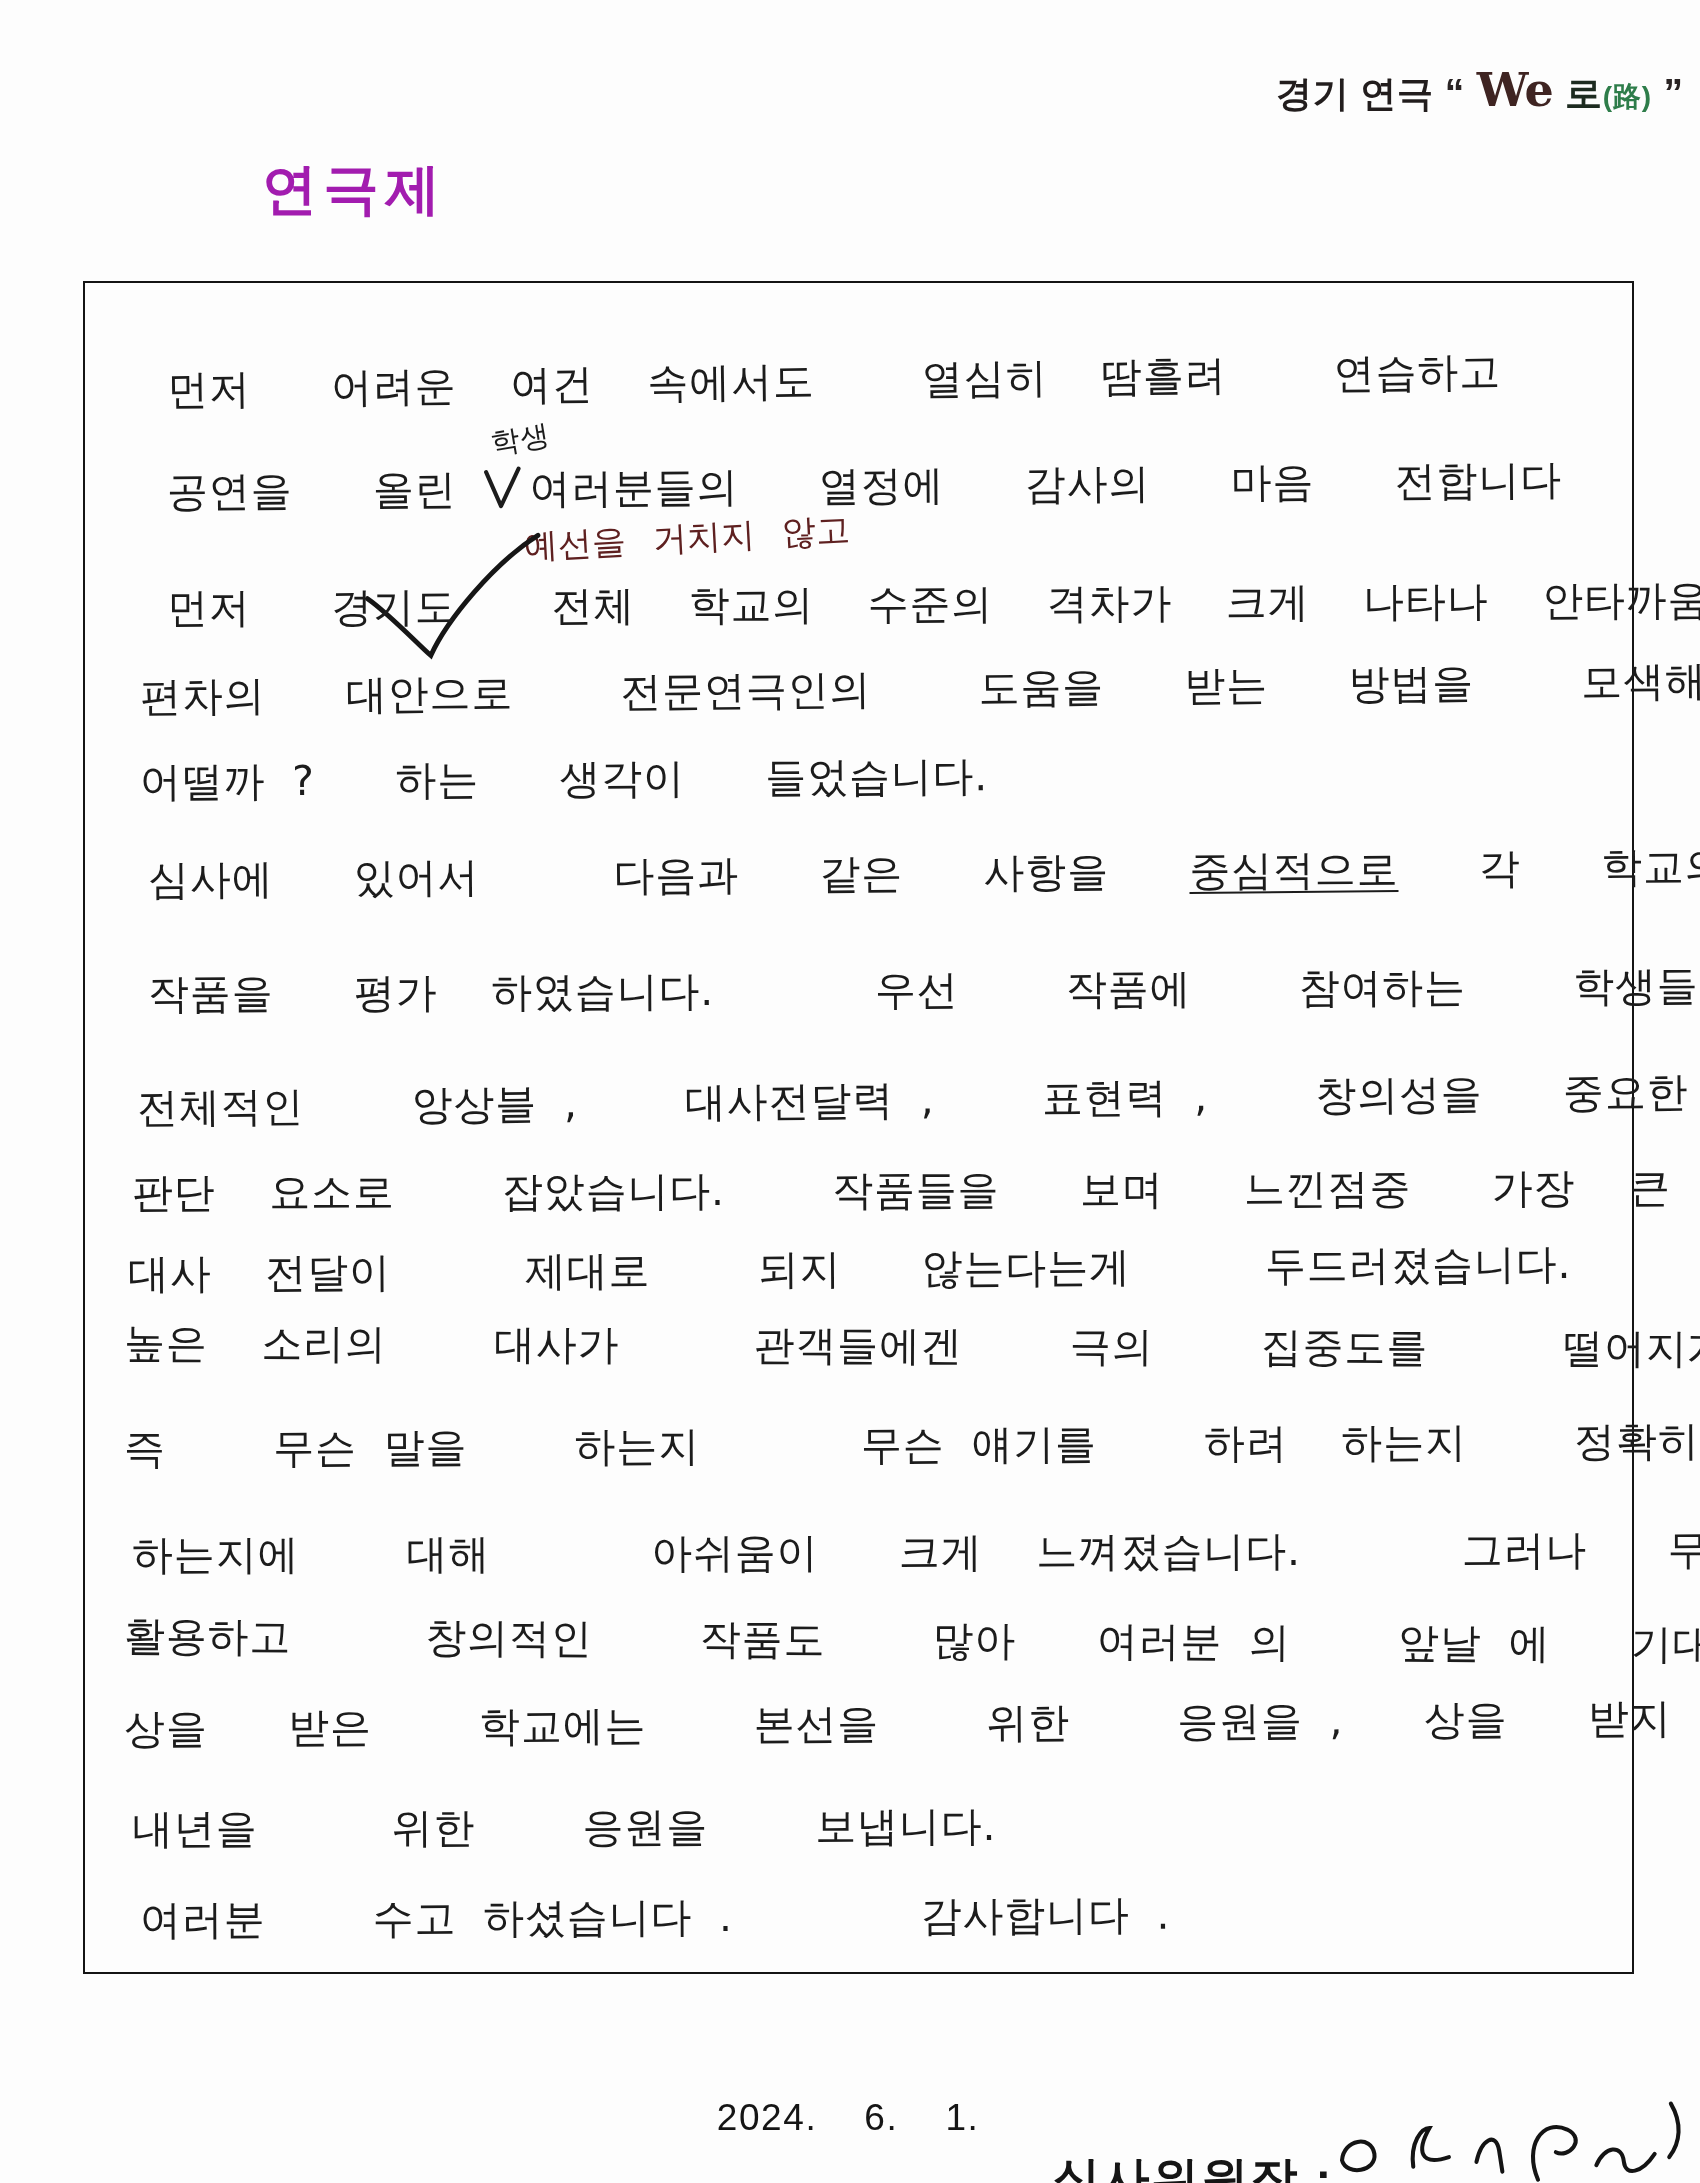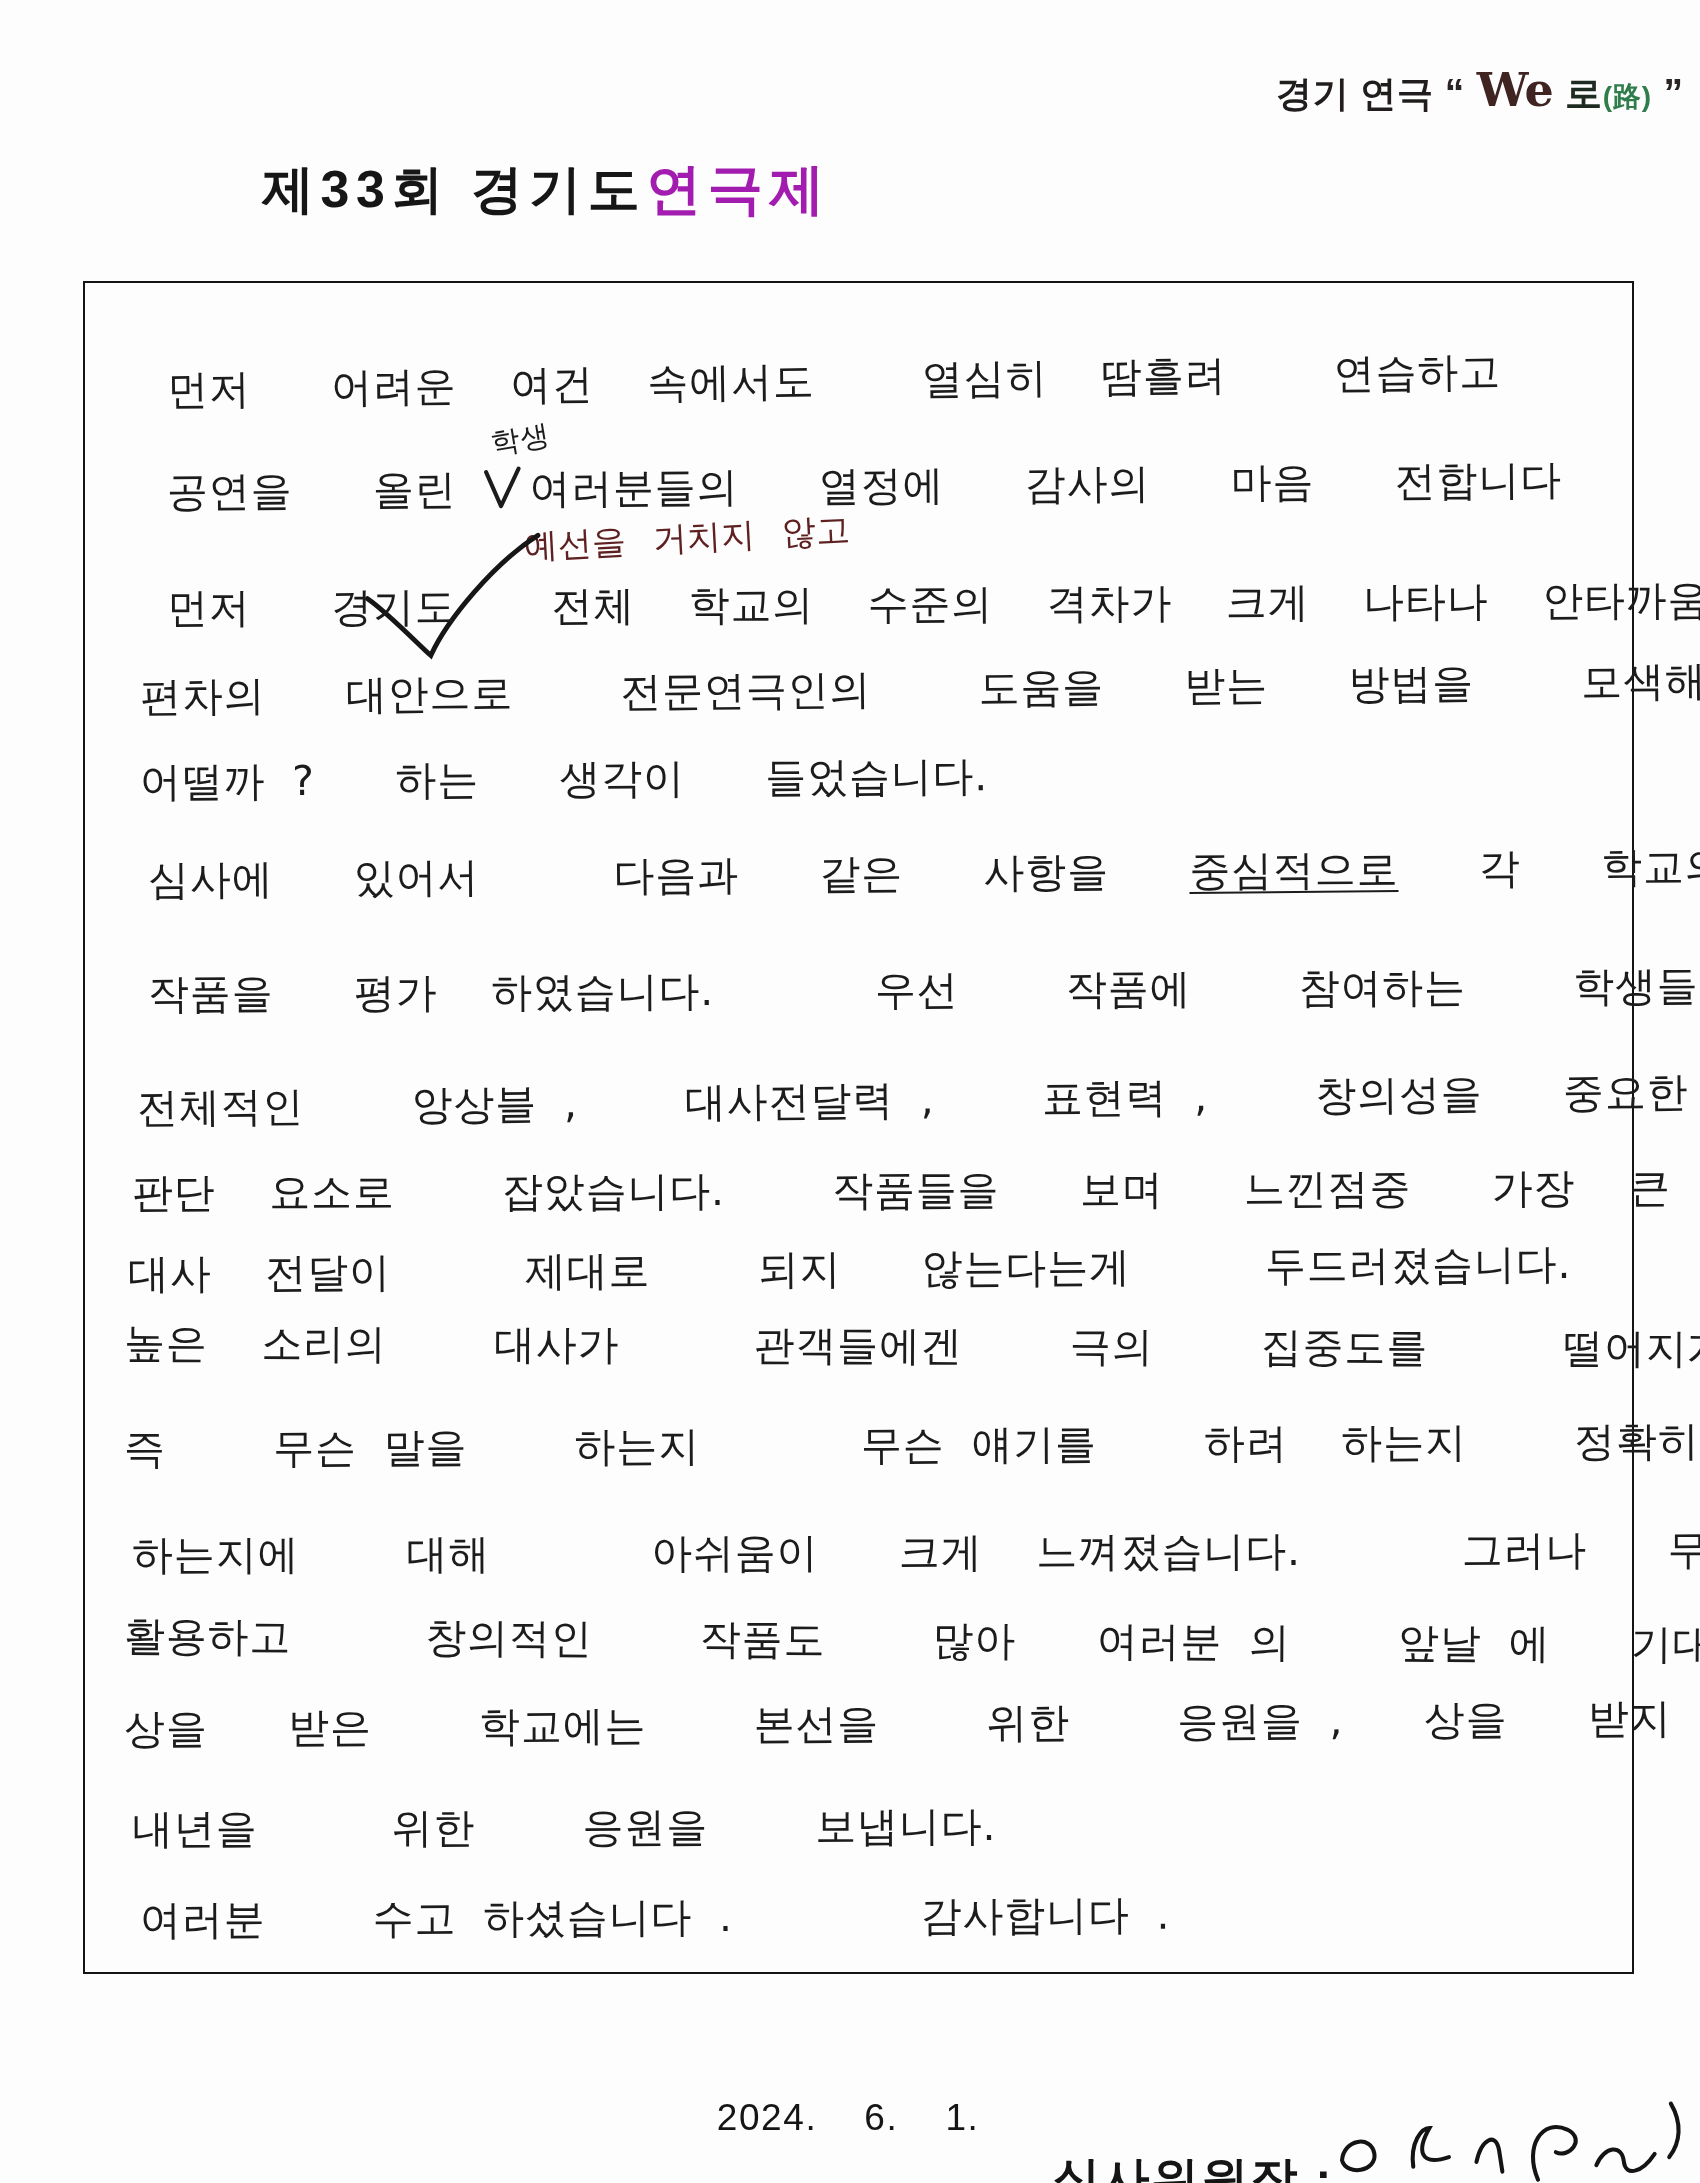--- a/index.html
+++ b/index.html
@@ -96,21 +96,20 @@
   svg { position: absolute; overflow: visible; }
 </style>
 </head>
 <body>
 
 <div class="brand">
   <span>경기 연극 </span><span class="q">“ </span><span class="we">We</span><span class="ro"> 로</span><span class="path">(路)</span><span class="q"> ”</span>
 </div>
 
 <div class="doc-title">
-  <span class="t-black1">제33회 경기도</span>
   <span class="t-black3">연극제</span>
 </div>
 
 <div class="content-box"></div>
 
 <div class="hand" style="left:167px; top:370px; transform:rotate(-0.8deg);">먼저   어려운  여건  속에서도    열심히  땀흘려    연습하고</div>
 
 <div class="hand" style="left:167px; top:470px; transform:rotate(-0.5deg);"><span>공연을   올린 </span><span class="insert-group"><svg width="39" height="44" viewBox="0 0 48 54" style="left:0;top:0">
         <path d="M4 6 L22 48 L44 2" fill="none" stroke="#1c1c1c" stroke-width="5" stroke-linecap="round" stroke-linejoin="round"></path>
       </svg><span class="insert-word">학생</span></span><span>여러분들의   열정에   감사의   마음   전합니다</span></div>

